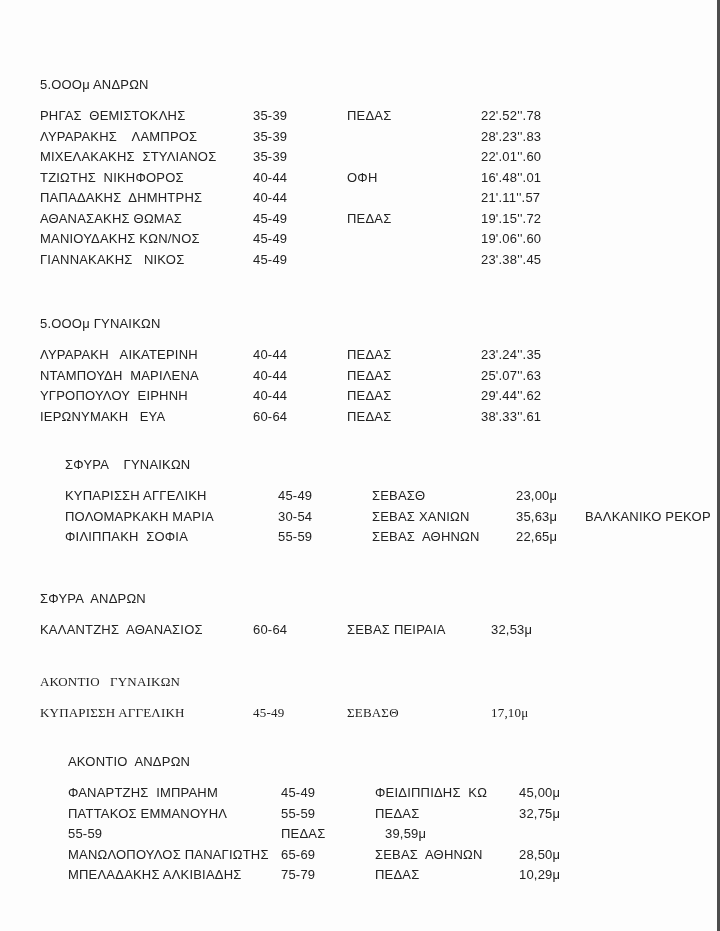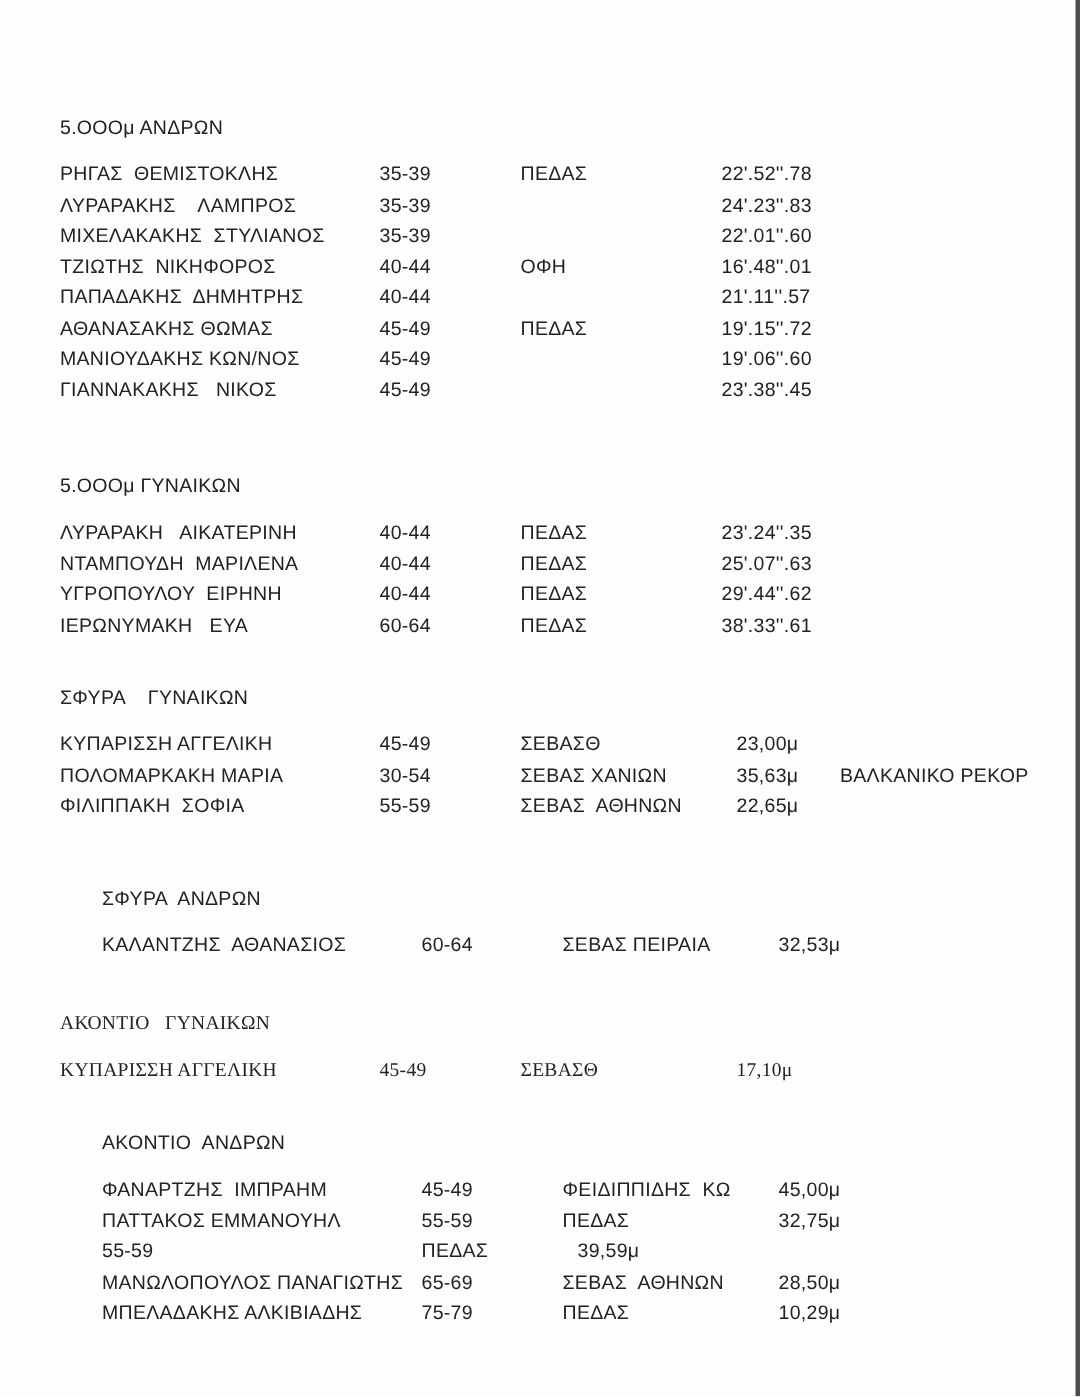--- a/index.html
+++ b/index.html
@@ -16,43 +16,43 @@
   }
   .rows { margin-top:10.5px; }
   .row {
     display:grid; grid-template-columns:213px 94px 134px 79px auto;
     padding-left:40px; height:20.5px; line-height:20.5px;
   }
   .c { white-space:pre; letter-spacing:0.2px; overflow:hidden; }
   .c.indent { padding-left:10px; }
   .edge { position:absolute; right:0; top:0; bottom:0; width:3px; background:#4d4d4d; }
   
-  .s0 { top:75px; } .s1 { top:314px; } .s2 { top:455px; }
-  .s3 { top:589px;margin-left:28px; } .s4 { top:672px;font-family:Liberation Serif, serif; } .s5 { top:752px;margin-left:28px; }
+  .s0 { top:75px; } .s1 { top:314px; } .s2 { top:455px;padding-left:25px; }
+  .s3 { top:589px; } .s4 { top:672px;font-family:Liberation Serif, serif; } .s5 { top:752px;margin-left:28px; }
 </style>
 </head>
 <body>
 
 <div class="page">
 
   <section class="sec s0">
     <div class="sec-title">5.ΟΟΟμ ΑΝΔΡΩΝ</div>
     <div class="rows">
       <div class="row">
         <span class="c">ΡΗΓΑΣ  ΘΕΜΙΣΤΟΚΛΗΣ</span>
         <span class="c">35-39</span>
         <span class="c">ΠΕΔΑΣ</span>
         <span class="c">22'.52''.78</span>
         <span class="c"></span>
       </div>
       <div class="row">
         <span class="c">ΛΥΡΑΡΑΚΗΣ    ΛΑΜΠΡΟΣ</span>
         <span class="c">35-39</span>
         <span class="c"></span>
-        <span class="c">24'.23''.83</span>
+        <span class="c">28'.23''.83</span>
         <span class="c"></span>
       </div>
       <div class="row">
         <span class="c">ΜΙΧΕΛΑΚΑΚΗΣ  ΣΤΥΛΙΑΝΟΣ</span>
         <span class="c">35-39</span>
         <span class="c"></span>
         <span class="c">22'.01''.60</span>
         <span class="c"></span>
       </div>
       <div class="row">

